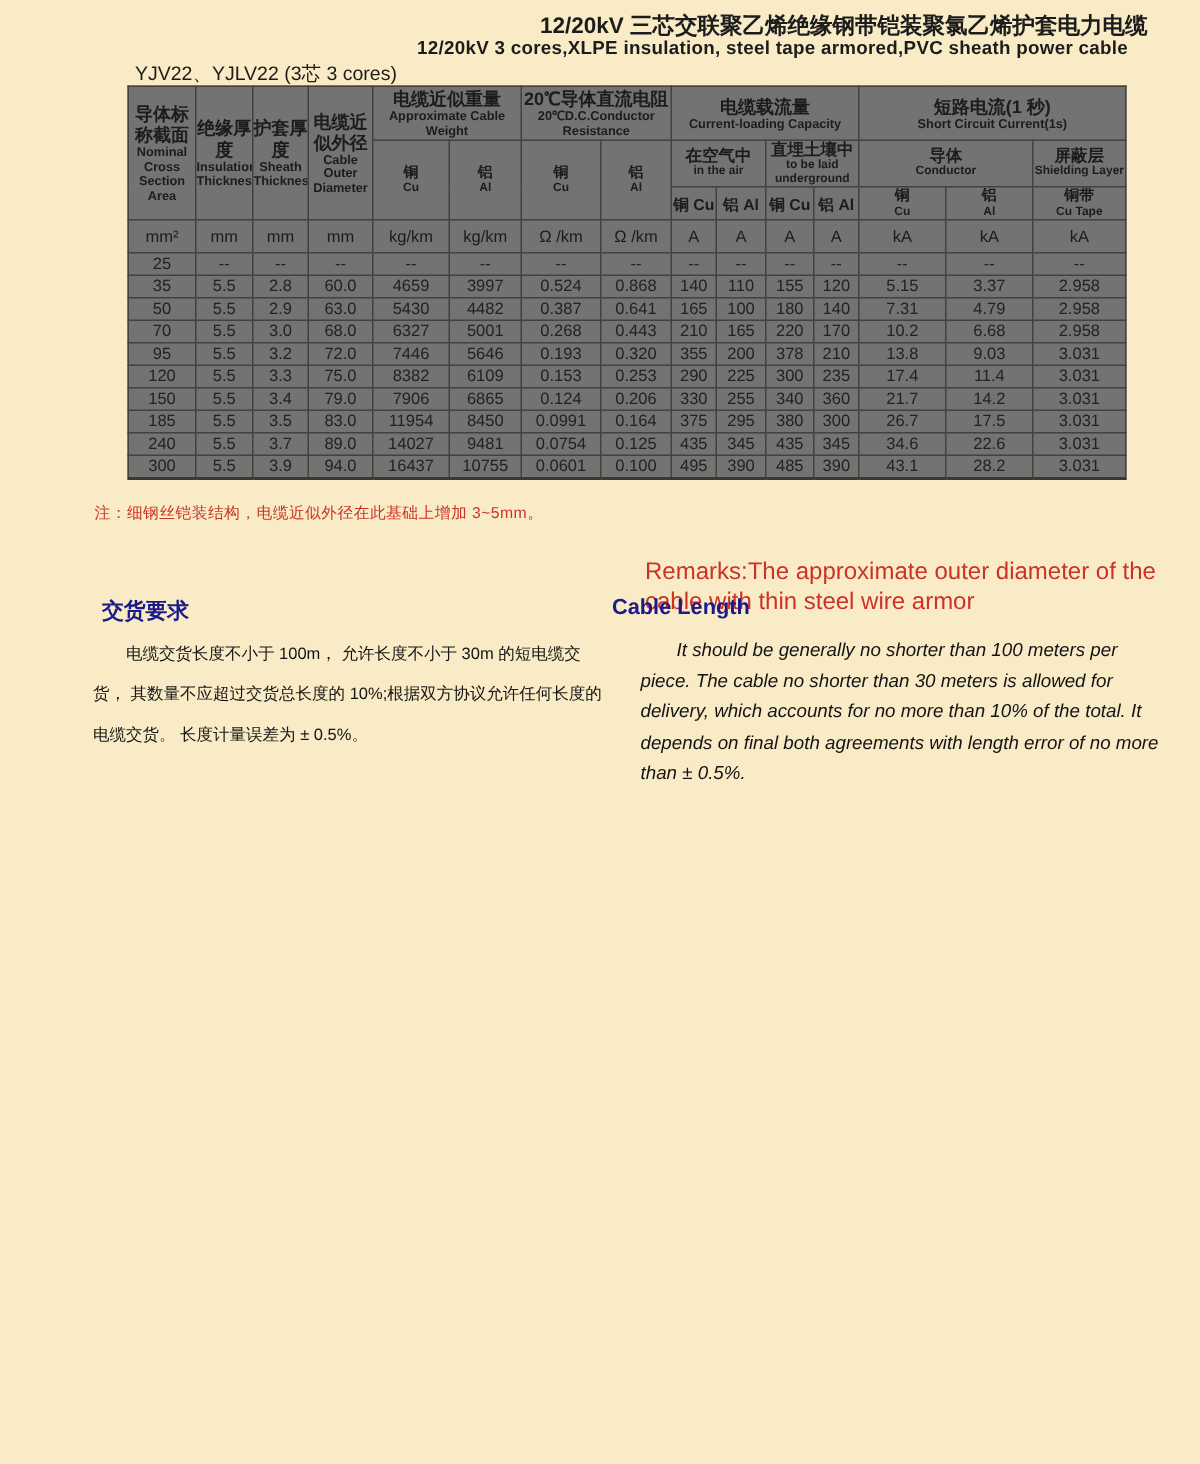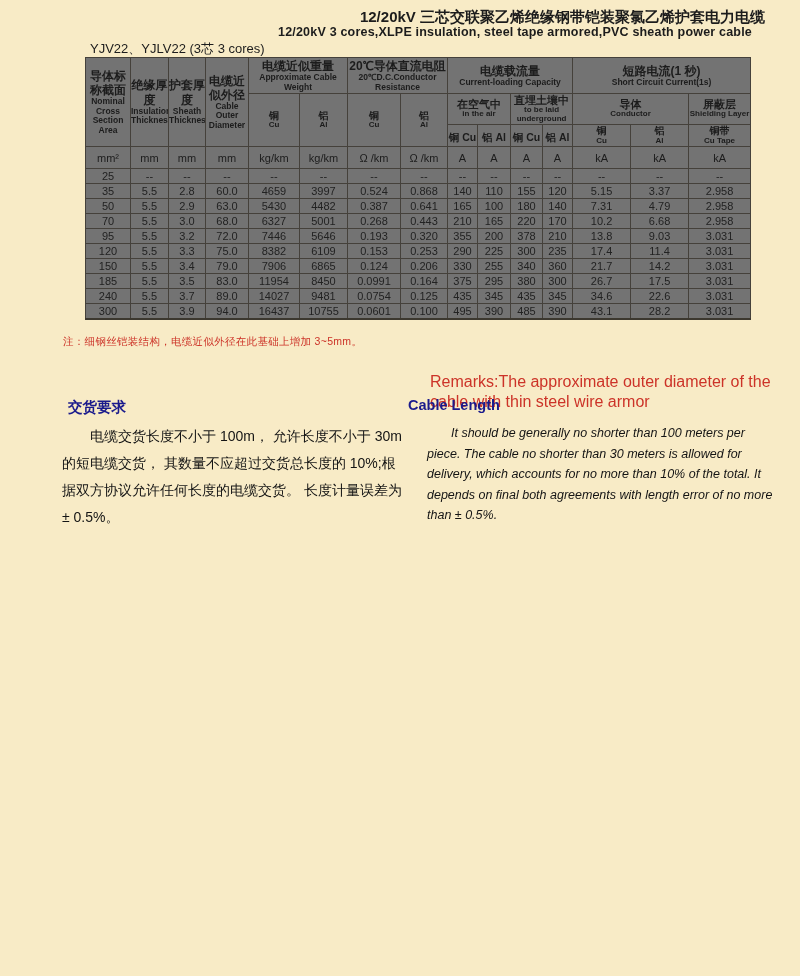--- a/index.html
+++ b/index.html
@@ -47,21 +47,21 @@
   }
   .remarks {
     position:absolute; left:430px; top:333px; width:345px;
     color:#cc3328; font-size:16px; line-height:19.5px; white-space:pre-wrap;
   }
   .sec-heading { position:absolute; font-size:14.5px; font-weight:bold; color:#1a1a8c; }
   .heading-delivery { left:68px; top:398px; }
   .heading-length { left:408px; top:397px; }
   .delivery-body {
     position:absolute; left:62px; top:423px; width:346px;
-    font-size:14px; line-height:27px; text-indent:2em; color:#141414;
+    font-size:11px; line-height:27px; text-indent:2em; color:#141414;
   }
   .cable-body {
     position:absolute; left:427px; top:423px; width:349px;
     font-size:12.5px; line-height:20.5px; text-indent:24px; color:#141414;font-style:italic;
   }
 </style>
 </head>
 <body>
 
 <div class="title-cn">12/20kV 三芯交联聚乙烯绝缘钢带铠装聚氯乙烯护套电力电缆</div>

